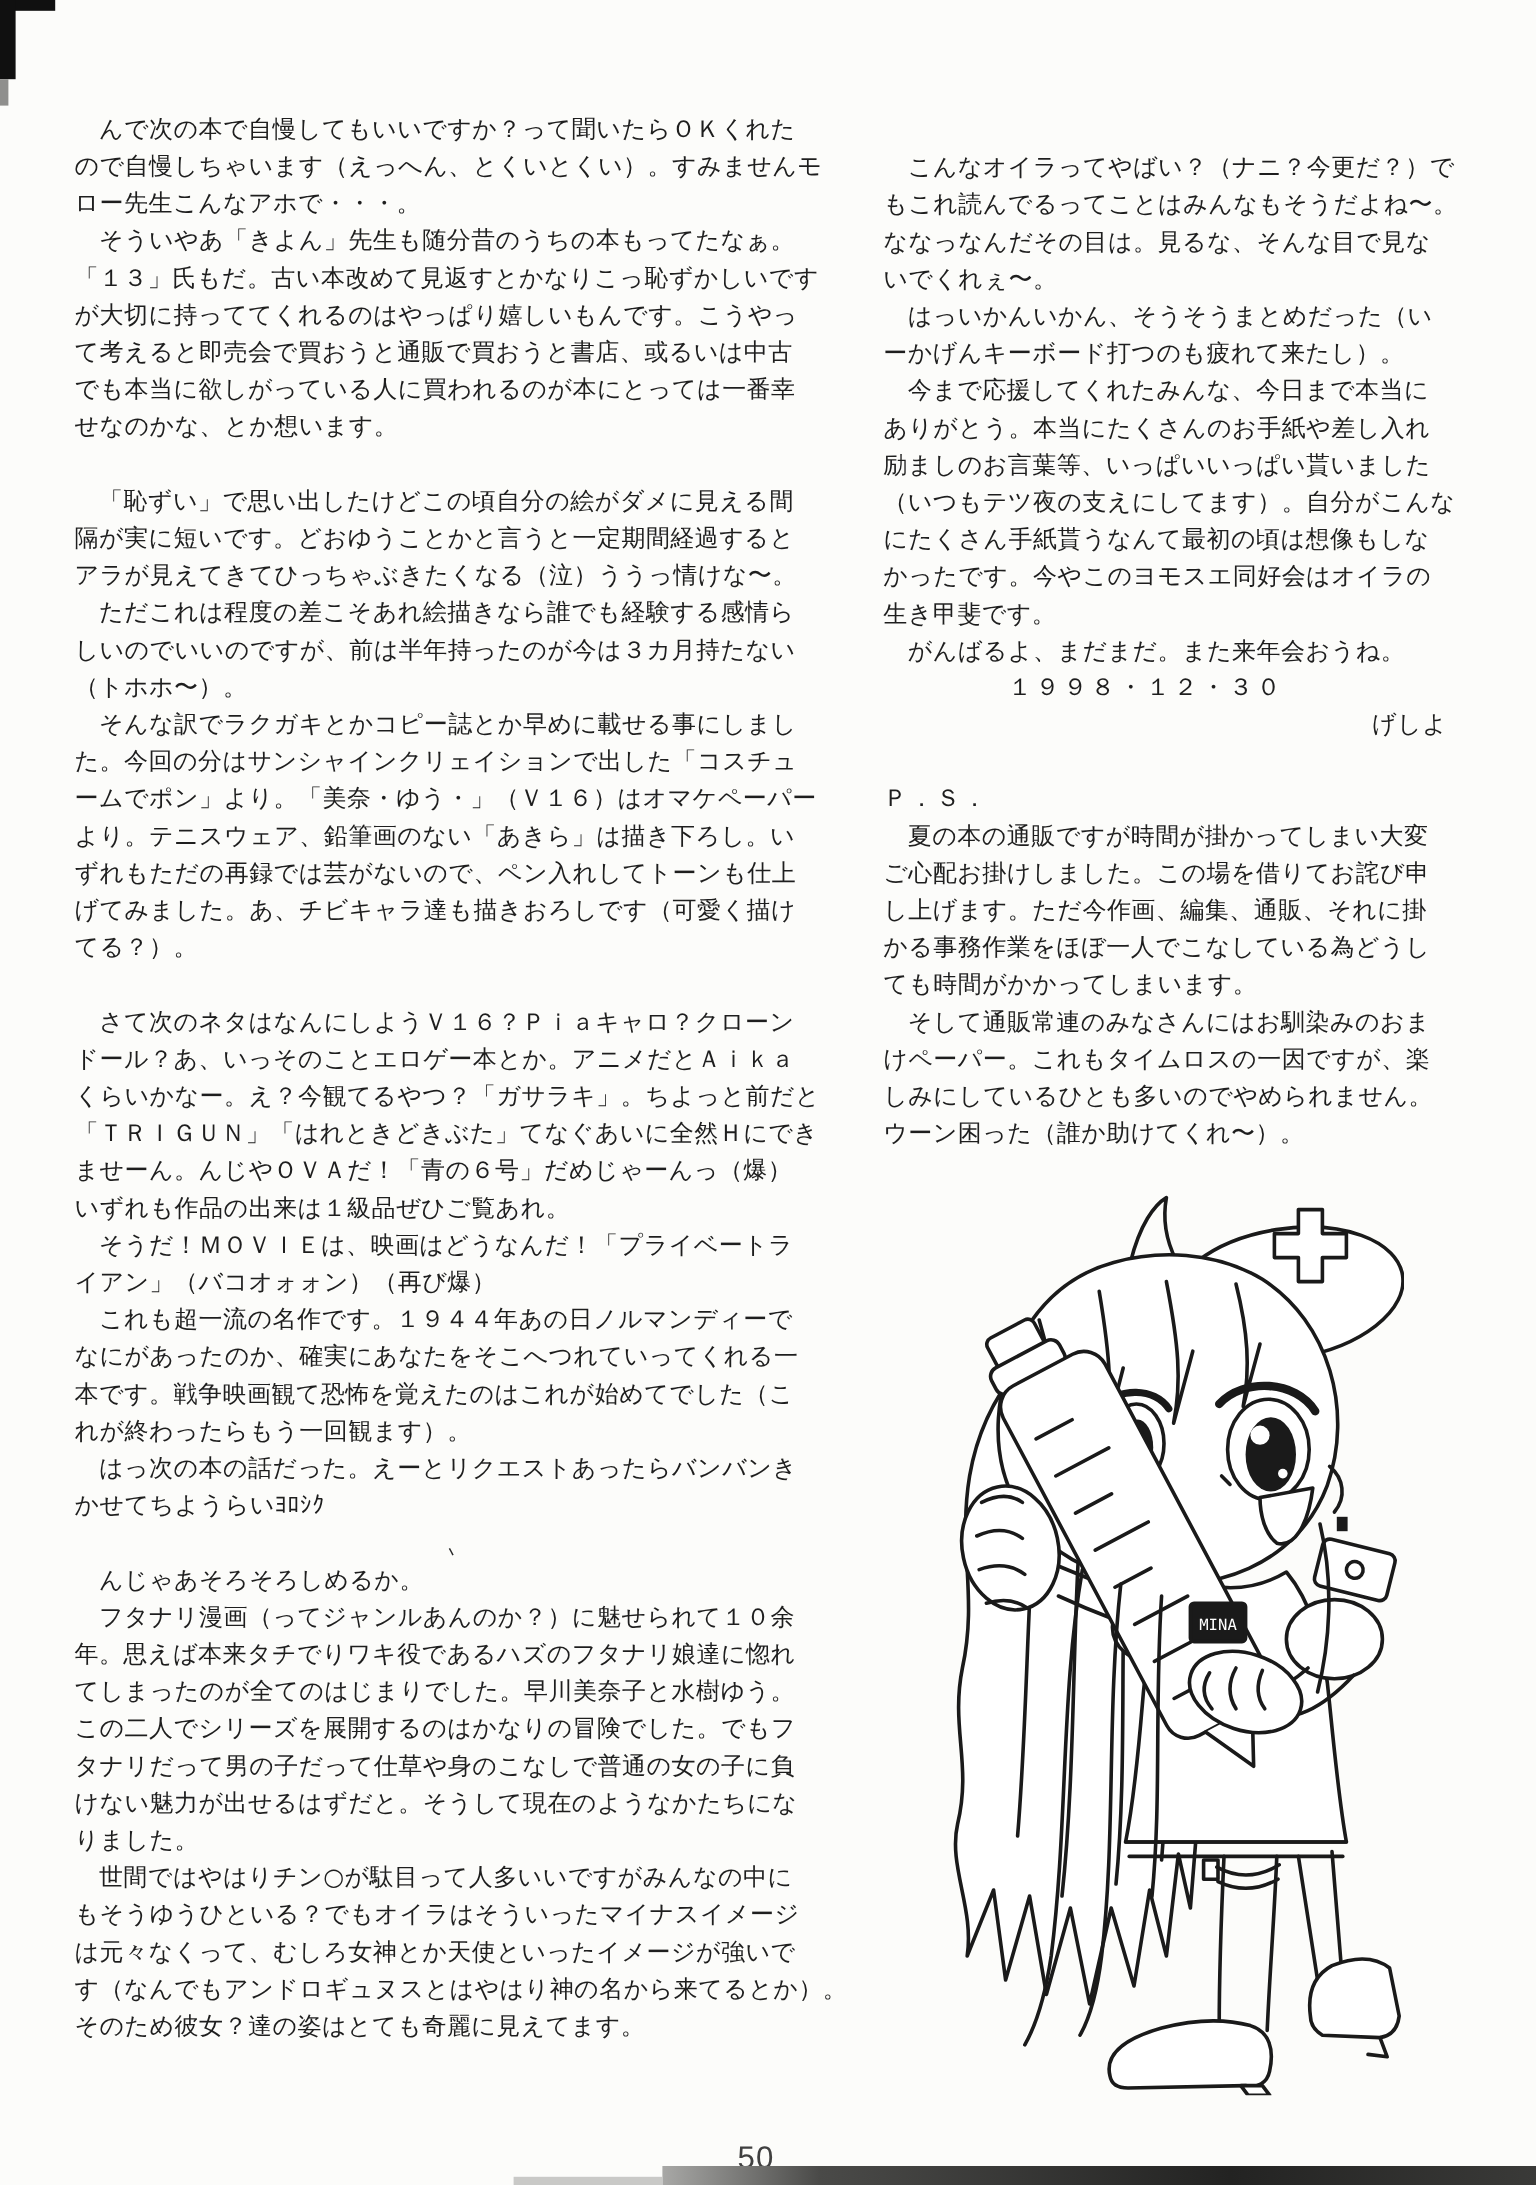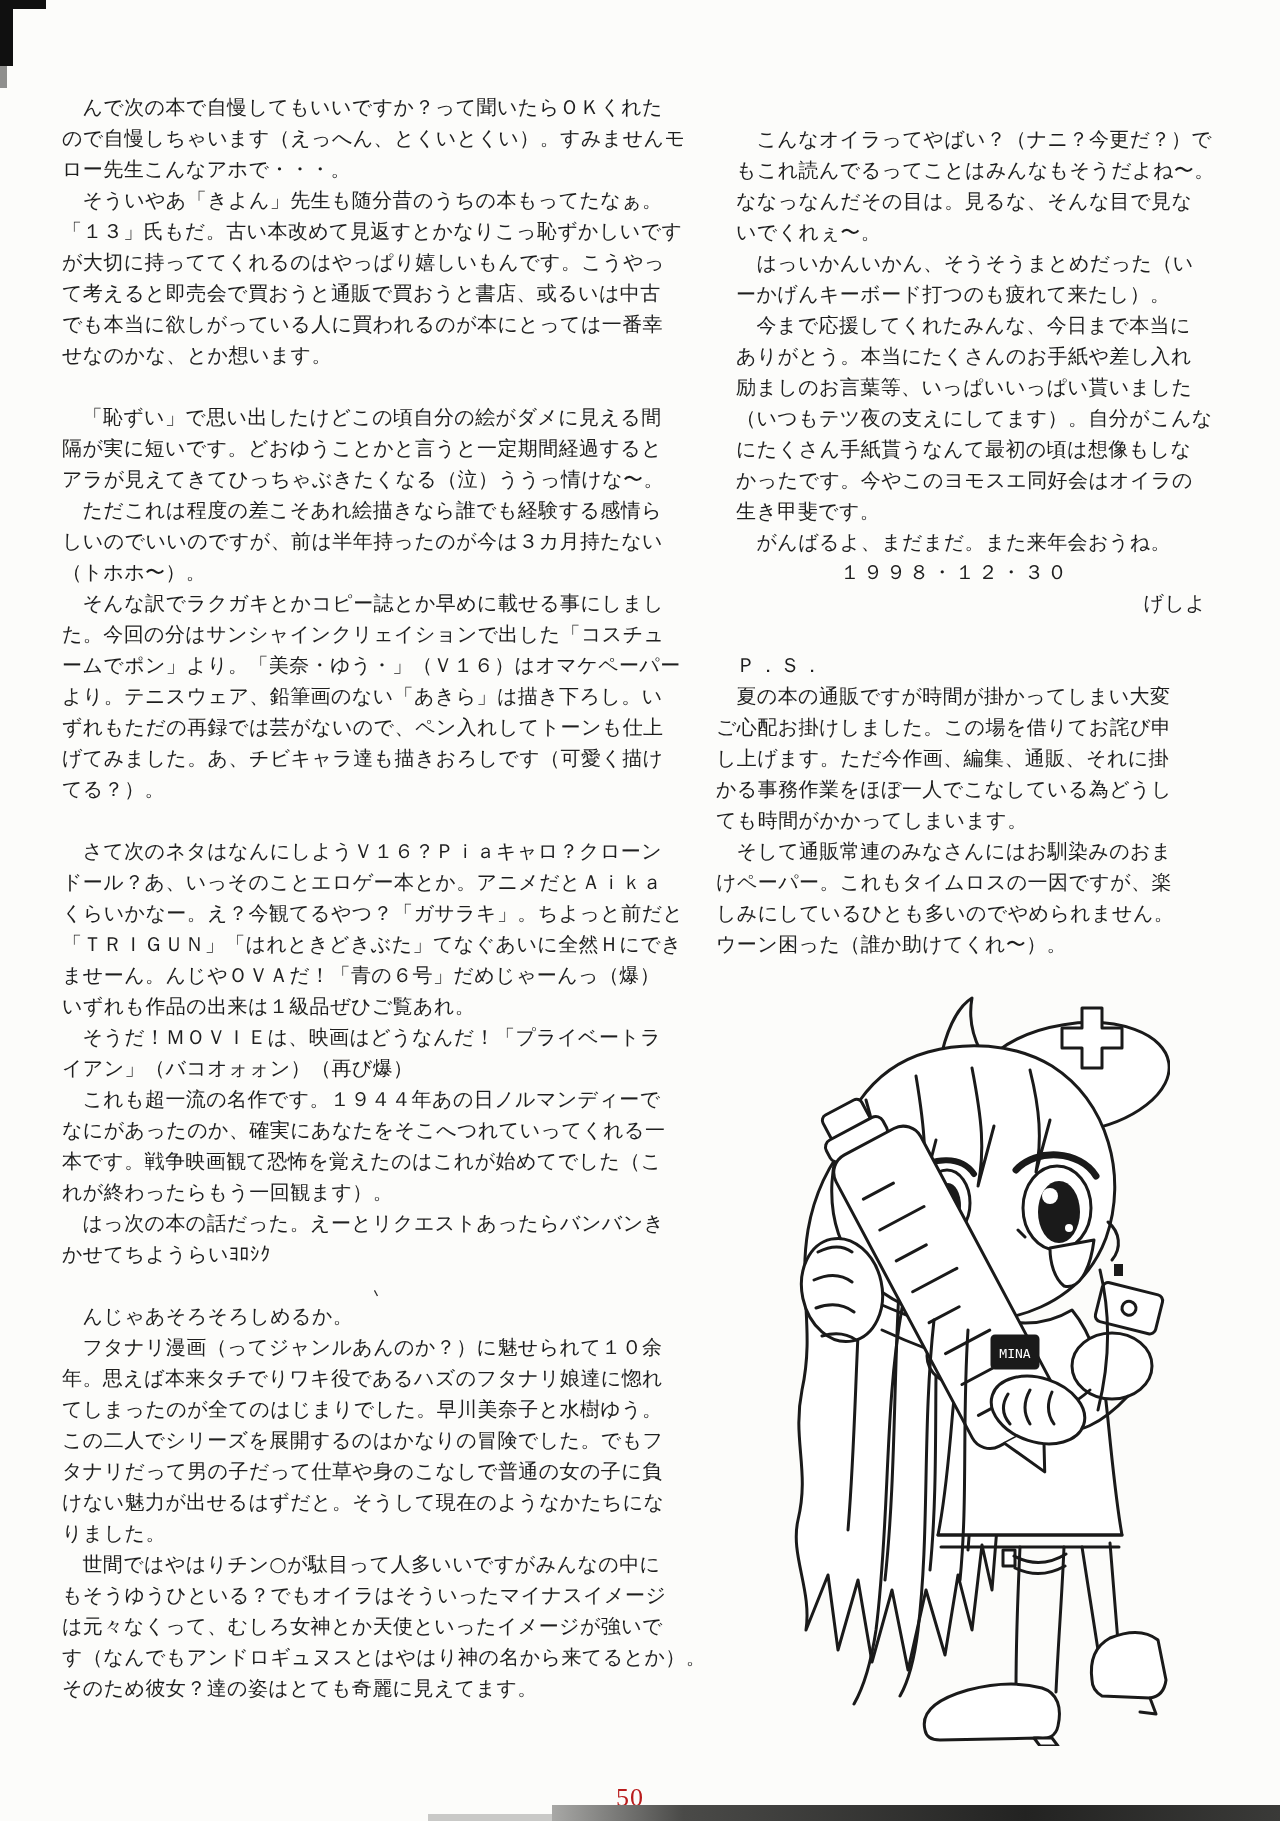--- a/index.html
+++ b/index.html
@@ -17,26 +17,26 @@
     line-height:31px;
     letter-spacing:0.4px;
     white-space:pre;
   }
   .tline{height:31px;}
   #left-col{left:62px;top:92px;width:665px;}
   #rc-top{left:736px;top:92px;width:480px;margin-top:32px;}
   #rc-date{left:736px;top:557px;width:480px;padding-left:104px;letter-spacing:3px;}
   #rc-sig{left:736px;top:588px;width:470px;text-align:right;padding-right:14px;}
   #rc-ps-head{left:736px;top:650px;width:480px;letter-spacing:2px;}
-  #rc-ps{left:716px;top:681px;width:480px;}
+  #rc-ps{left:736px;top:681px;width:480px;}
   #stray-mark{position:absolute;left:369px;top:1286px;font-size:15px;color:#2a2a2a;transform:rotate(8deg);}
   #page-number{
     position:absolute;left:560px;top:1783px;width:140px;
-    text-align:center;font-size:26px;letter-spacing:1px;color:#b91c1c;
-    font-family:Liberation Serif, serif;
+    text-align:center;font-size:26px;letter-spacing:1px;color:#404040;
+    font-family:Liberation Sans, sans-serif;
   }
   .illo{position:absolute;left:720px;top:990px;width:450px;height:756px;}
   
   .art{position:absolute;background:#101010;}
   #art-top-bar{left:0;top:0;width:46px;height:9px;}
   #art-left-bar{left:0;top:0;width:13px;height:66px;}
   #art-left-fade{left:0;top:66px;width:7px;height:22px;background:#8f8f8d;}
   #art-bottom-strip{
     left:552px;bottom:0;right:0;height:16px;
     background:linear-gradient(to right,#a8a8a6,#4a4a48 18%,#232322 65%,#3a3a38);

